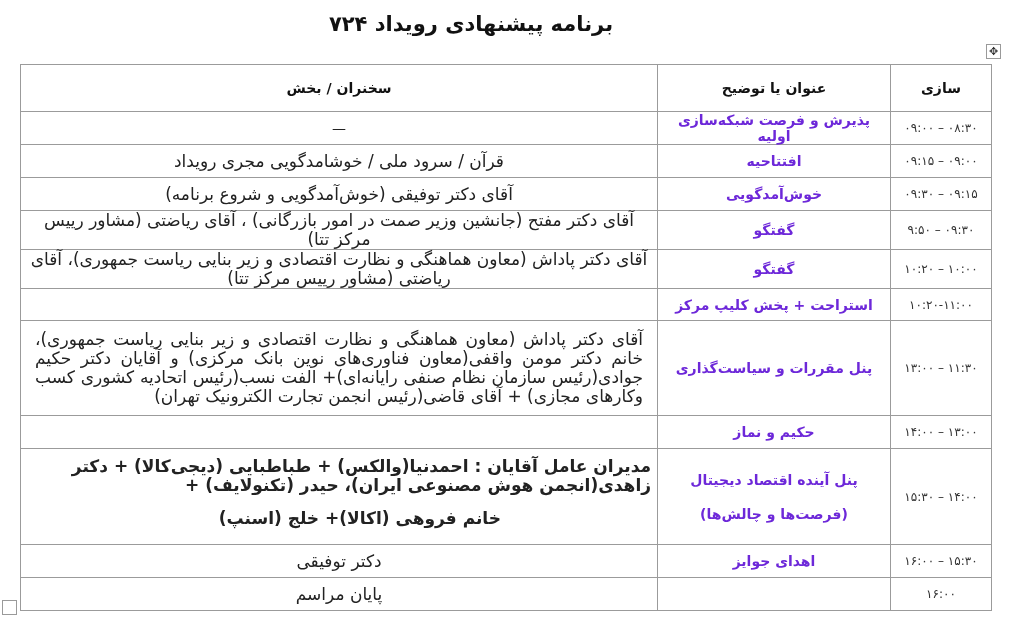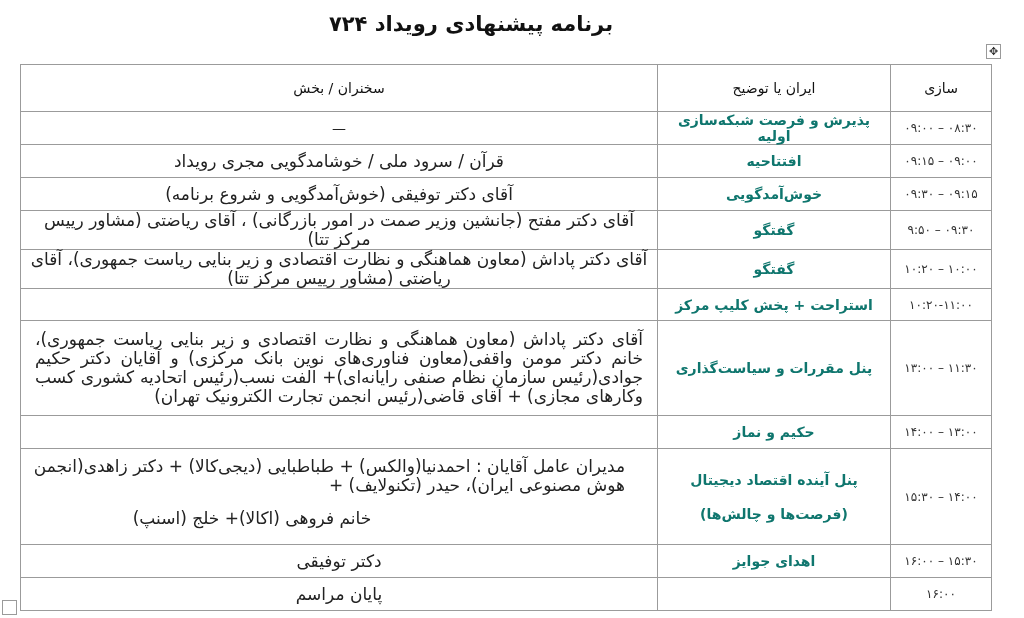--- a/index.html
+++ b/index.html
@@ -12,48 +12,48 @@
                  border:1px solid #9a9a9a; background:#fff; box-sizing:border-box;
                  display:flex; align-items:center; justify-content:center;
                  font-size:11px; line-height:1; color:#333; }
   table.schedule { position:absolute; left:20px; top:64px; width:971px;
                    border-collapse:collapse; direction:rtl; table-layout:fixed; }
   table.schedule td, table.schedule th { border:1.5px solid #9b9b9b; text-align:center;
                    vertical-align:middle; padding:0 8px; }
   col.c-time { width:101px; }
   col.c-title { width:233px; }
   col.c-speaker { width:637px; }
-  th { font-weight:normal; font-size:14px; height:46px; }
+  th { font-weight:bold; font-size:14px; height:46px; }
   td.time { font-size:12px; color:#333; letter-spacing:0.5px; direction:rtl; white-space:nowrap; }
-  td.title { font-weight:bold; font-size:14px; color:#0f766e; }
+  td.title { font-weight:bold; font-size:14px; color:#6d28d9; }
   td.speaker { font-size:17px; color:#222; line-height:19px; }
   td.speaker.dash { font-size:14px; }
   td.speaker.panel-text { text-align:justify; text-align-last:right; padding:0 14px; }
-  td.speaker.digital { vertical-align:top; padding-top:8px; text-align:right; padding-right:32px; }
-  .digital .line2 { display:block; margin-top:14px; padding-right:150px;text-align:center; }
+  td.speaker.digital { vertical-align:top; padding-top:8px; text-align:right; padding-right:6px;font-weight:bold; }
+  .digital .line2 { display:block; margin-top:14px; padding-right:150px; }
   .corner-box { position:absolute; left:2px; top:600px; width:15px; height:15px;
                 border:1px solid #9a9a9a; box-sizing:border-box; background:#fff; }
 </style>
 </head>
 <body>
 
 <div class="doc-title">برنامه پیشنهادی رویداد ۷۲۴</div>
 
 <div class="move-handle">✥</div>
 
 <table class="schedule">
   <colgroup>
     <col class="c-time">
     <col class="c-title">
     <col class="c-speaker">
   </colgroup>
   <tbody>
       <tr>
     <th>سازی</th>
-    <th>ایران یا توضیح</th>
+    <th>عنوان یا توضیح</th>
     <th>سخنران / بخش</th>
   </tr>
 
   <tr style="height:33px">
     <td class="time">۰۸:۳۰ – ۰۹:۰۰</td>
     <td class="title">پذیرش و فرصت شبکه‌سازی اولیه</td>
     <td class="speaker dash">—</td>
   </tr>
 
   <tr style="height:33px">

